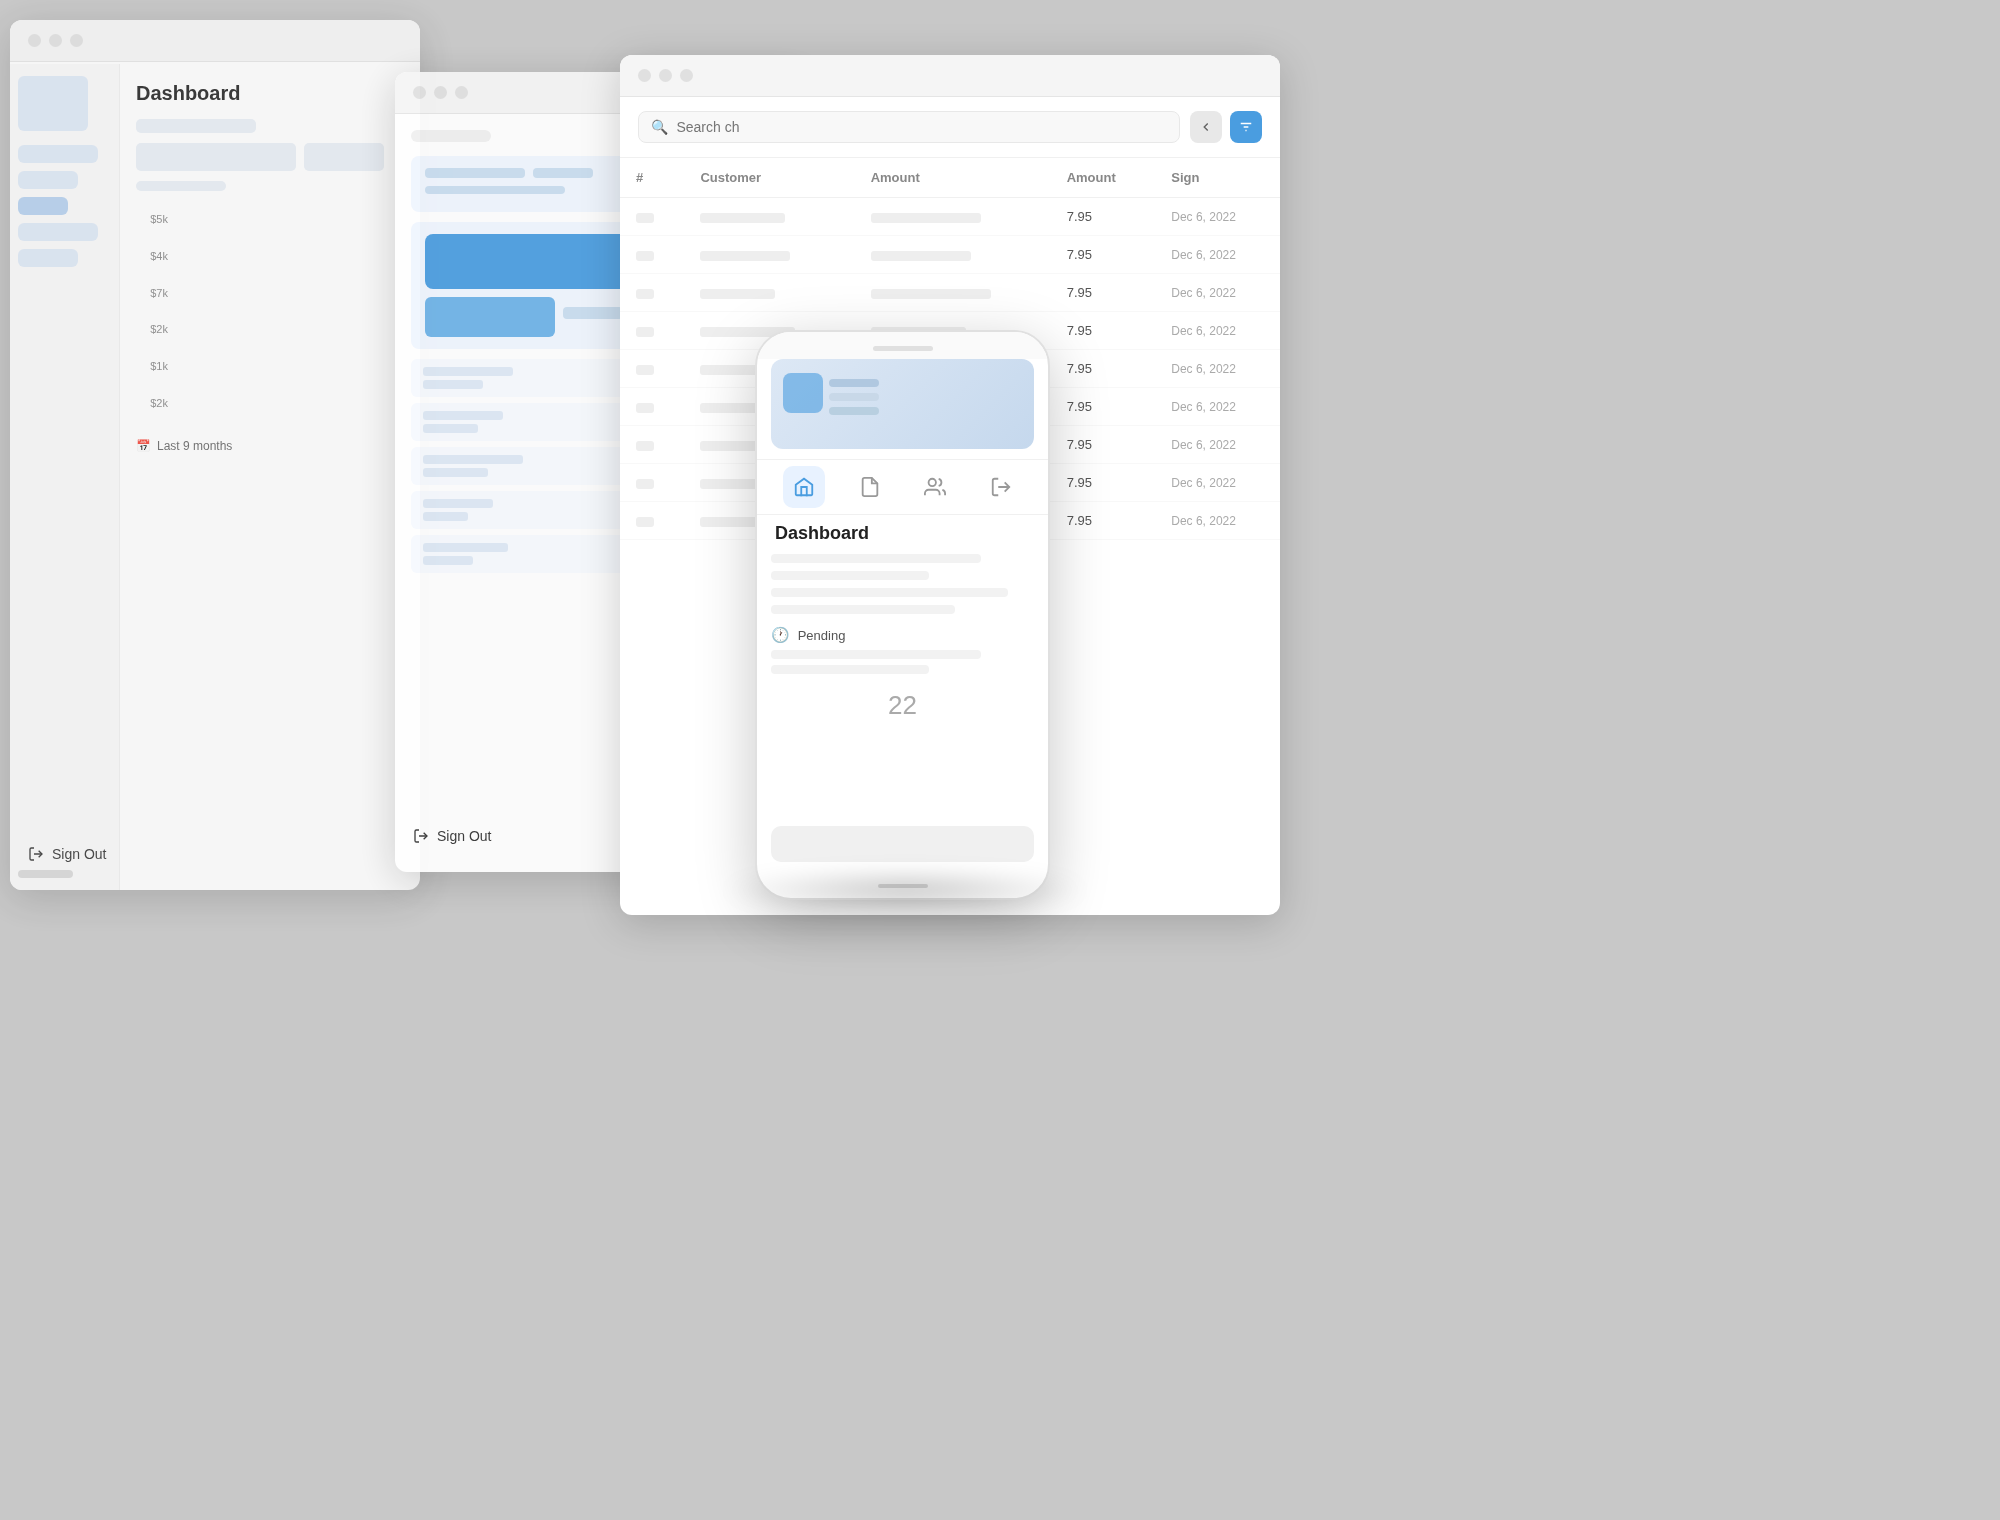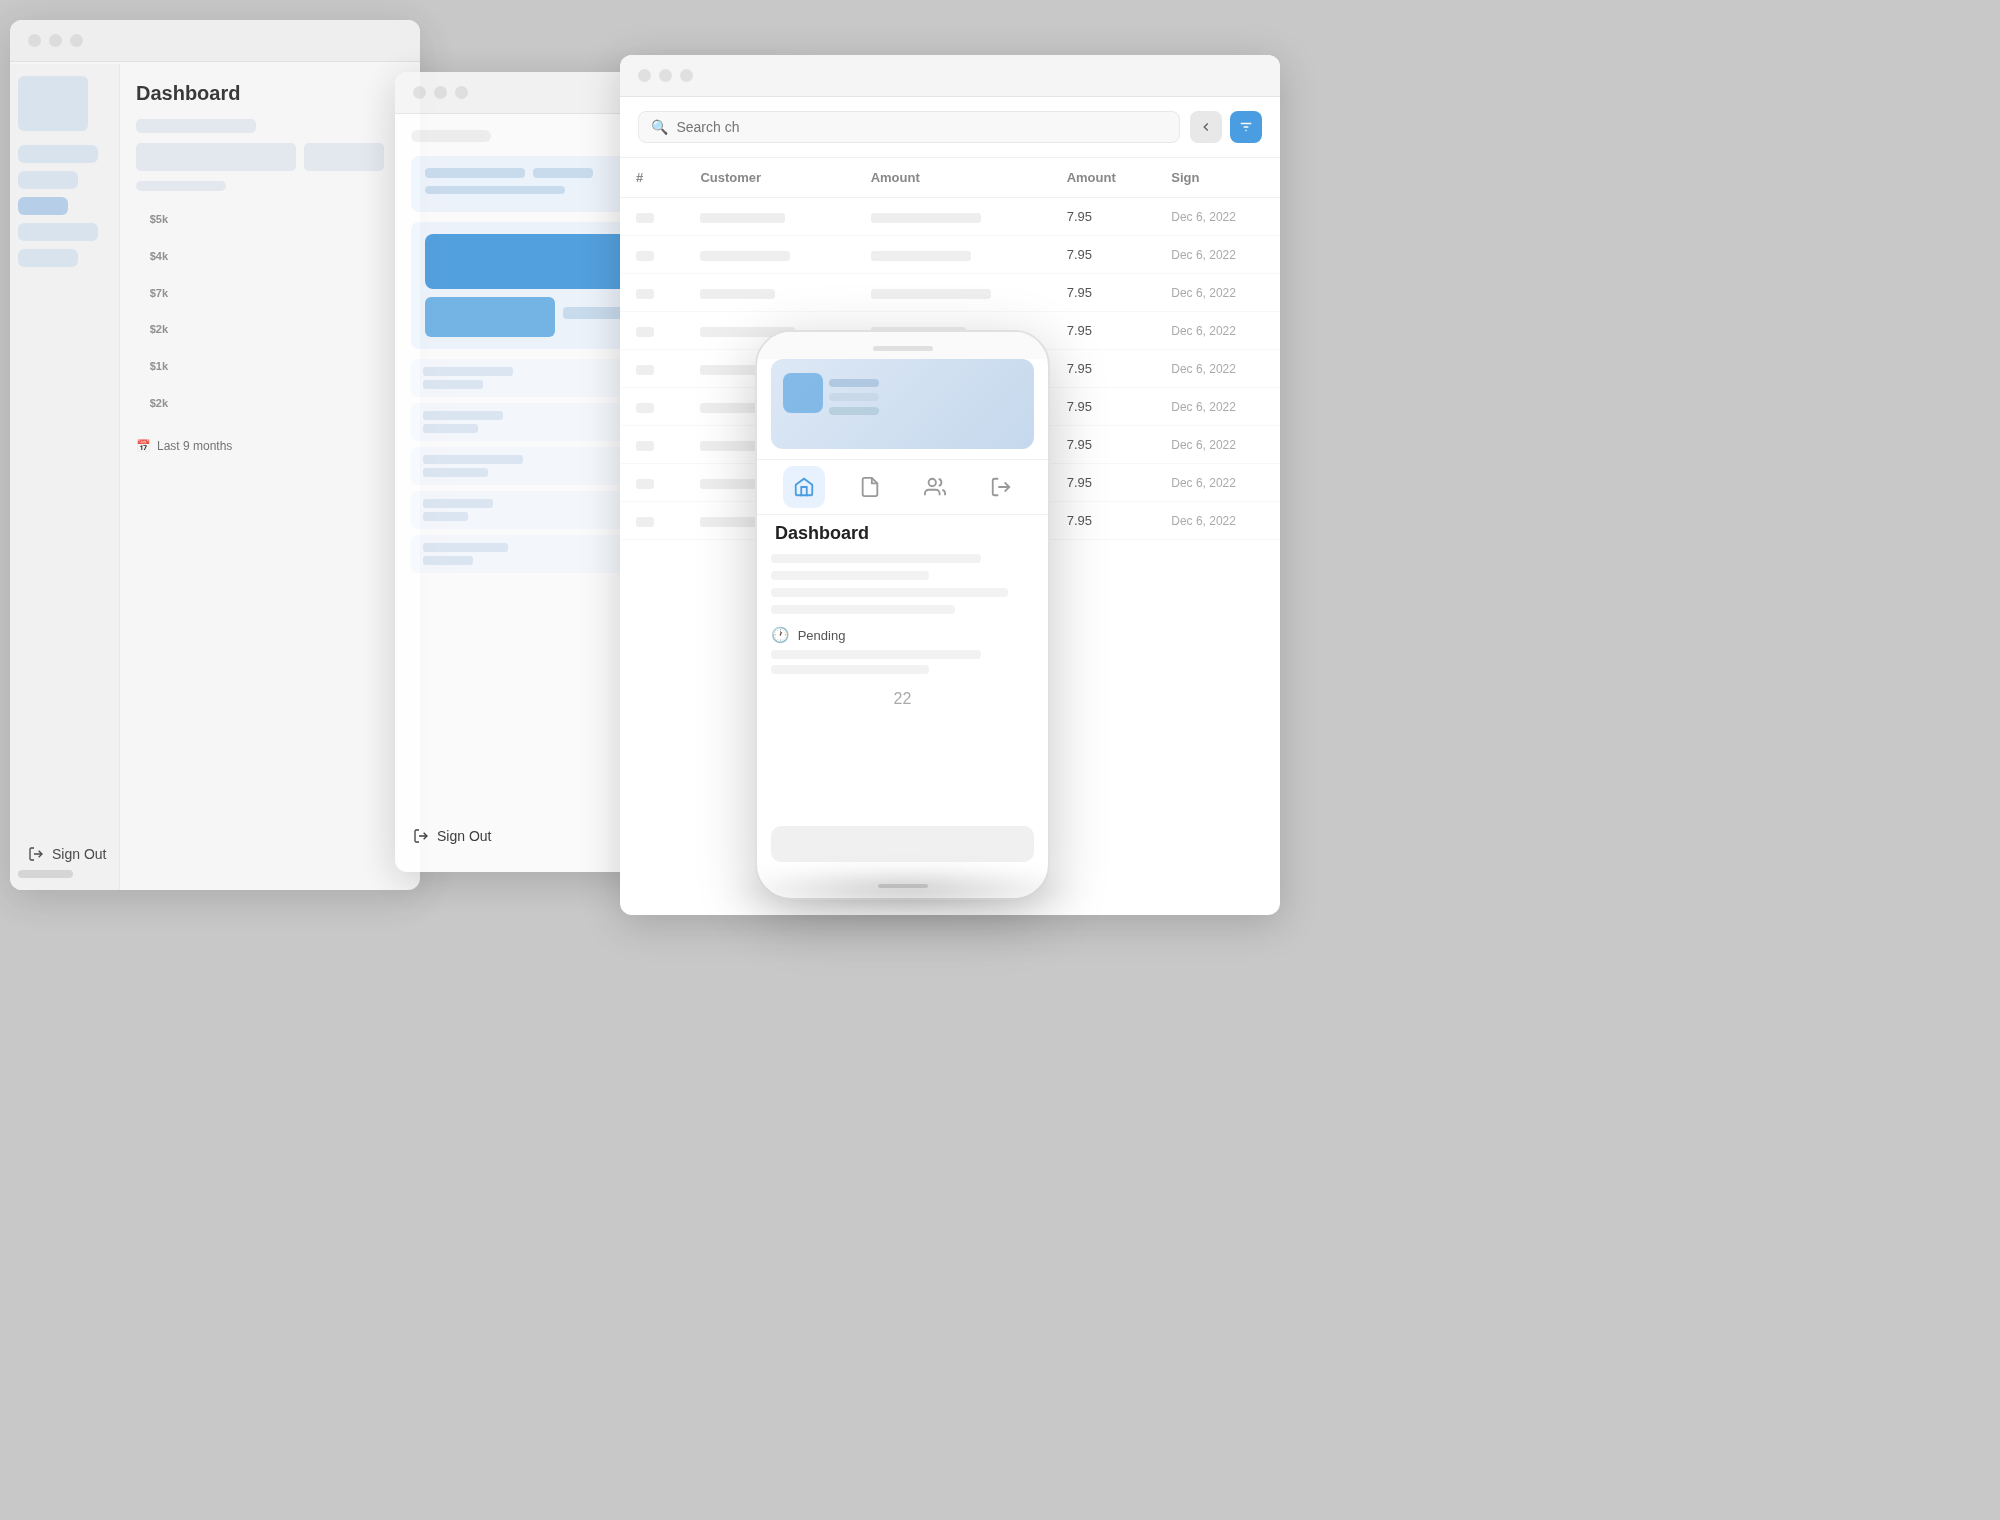--- a/index.html
+++ b/index.html
@@ -90,21 +90,20 @@
       margin-top: 12px;
       position: relative;
     }
     .chart-labels-y {
       position: absolute;
       left: 0; top: 0; bottom: 0;
       display: flex;
       flex-direction: column;
       justify-content: space-between;
       padding: 4px 0 20px 0;
-      font-weight: bold;
     }
     .chart-label-y {
       font-size: 11px;
       color: #888;
       text-align: right;
       width: 32px;
     }
     .chart-bars {
       margin-left: 38px;
       display: flex;
@@ -418,21 +417,21 @@
       margin: 12px 0 6px;
       font-size: 13px;
       color: #555;
     }
     .clock-icon {
       font-size: 15px;
     }
 
     .mobile-number-area {
       text-align: center;
-      font-size: 16px;
+      font-size: 26px;
       color: #aaa;
       padding: 8px 0;
     }
 
     .mobile-footer {
       padding: 10px 14px 16px;
     }
     .mobile-footer-btn {
       background: #f0f0f0;
       border-radius: 10px;

